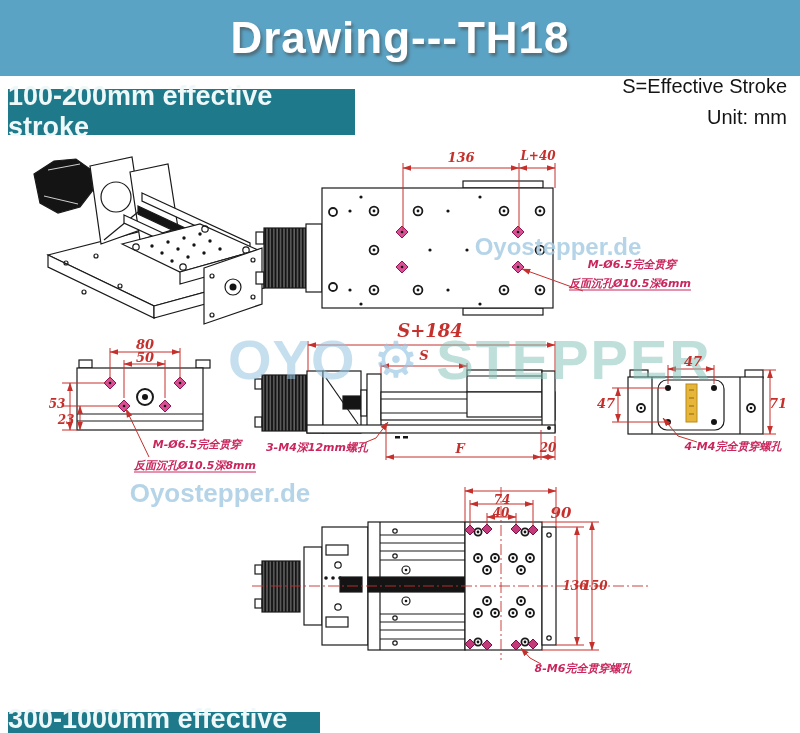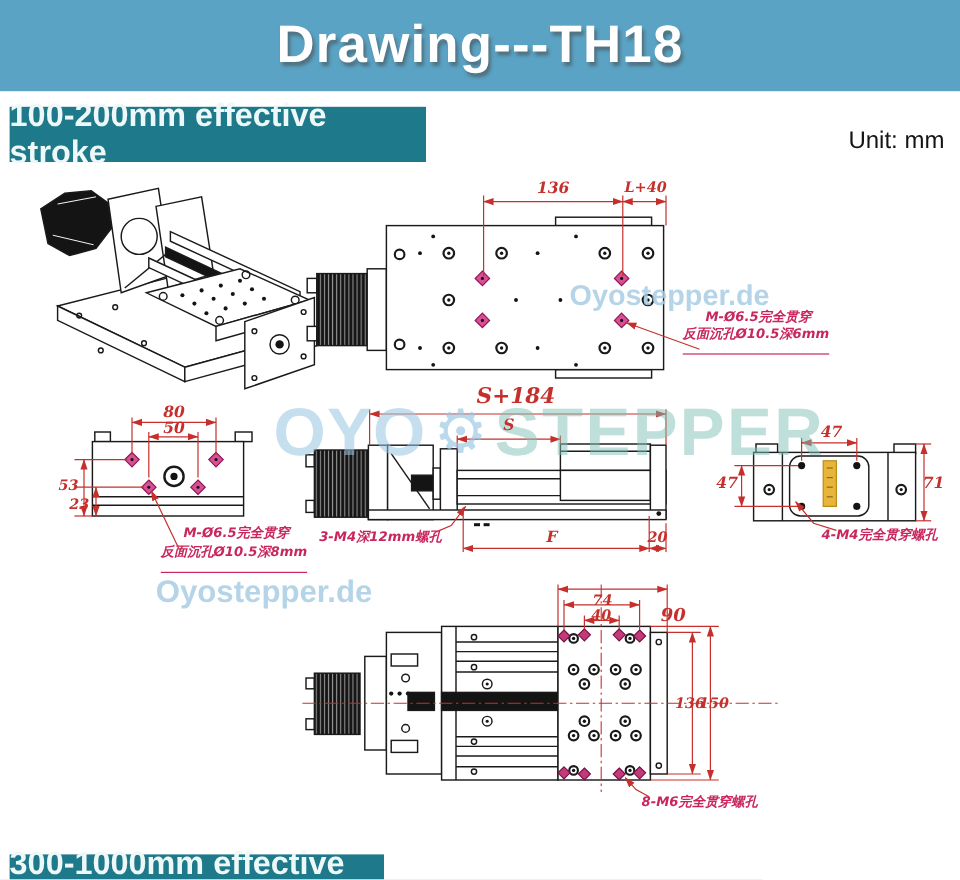--- a/index.html
+++ b/index.html
@@ -12,23 +12,23 @@
                 text-shadow:2px 3px 3px rgba(70,70,70,.55);font-family:"Liberation Sans",sans-serif;}
   .stroke-banner{position:absolute;background:#1e7a8b;display:flex;align-items:center;justify-content:center;}
   .stroke-banner span{color:#eef8f8;font-size:27px;font-weight:bold;}
   .banner-top{left:8px;top:89px;width:347px;height:46px;}
   .banner-bottom{left:8px;top:712px;width:312px;height:46px;}
   .legend{position:absolute;right:13px;text-align:right;color:#141414;font-size:20px;}
   
   .lbl{position:absolute;transform:translate(-50%,-50%);white-space:nowrap;line-height:1;}
   .dim{color:#c5302c;font-family:"DejaVu Serif",serif;font-style:italic;font-weight:600;font-size:13px;}
   .note{color:#c9265c;font-family:"DejaVu Sans",sans-serif;font-style:italic;font-weight:bold;font-size:11px;}
-  .note.u{border-bottom:1.5px solid #c9265c;padding-bottom:11px;}
+  .note.u{border-bottom:1.5px solid #c9265c;padding-bottom:1px;}
   .wm{color:rgba(168,205,228,.85);font-weight:bold;font-family:"Liberation Sans",sans-serif;}
-  .wm-logo{position:absolute;left:228px;top:327px;display:flex;align-items:center;gap:6px;}
+  .wm-logo{position:absolute;left:228px;top:327px;display:flex;align-items:center;gap:18px;}
   .wm-logo .oyo{font-size:56px;font-weight:900;color:rgba(150,197,226,.55);letter-spacing:1px;}
   .wm-logo .gear{font-size:50px;color:rgba(150,197,226,.65);line-height:1;}
   .wm-logo .stp{font-size:56px;font-weight:900;color:rgba(125,192,182,.5);letter-spacing:2px;}
   svg{position:absolute;left:0;top:0;}
 </style>
 </head>
 <body>
 
 <div class="canvas">
 
@@ -381,20 +381,21 @@
       <line x1="577" y1="527" x2="577" y2="645" marker-start="url(#ma)" marker-end="url(#ma)"></line>
       <line x1="592" y1="522" x2="592" y2="650" marker-start="url(#ma)" marker-end="url(#ma)"></line>
 
       <polyline points="541,664 530,658 521,648" marker-end="url(#ma)"></polyline>
     </g>
   </svg>
 
   <div class="title-banner">
     <span>Drawing---TH18</span>
   </div>
+  <div class="legend" style="top:75px;">S=Effective Stroke</div>
   <div class="legend" style="top:106px;">Unit: mm</div>
   <div class="stroke-banner banner-top">
     <span>100-200mm effective stroke</span>
   </div>
   <div class="stroke-banner banner-bottom">
     <span>300-1000mm effective stroke</span>
   </div>
 
   <div class="lbl wm" style="left:558px;top:247px;font-size:24px;">Oyostepper.de</div>
   <div class="lbl wm" style="left:220px;top:493px;font-size:26px;">Oyostepper.de</div>

